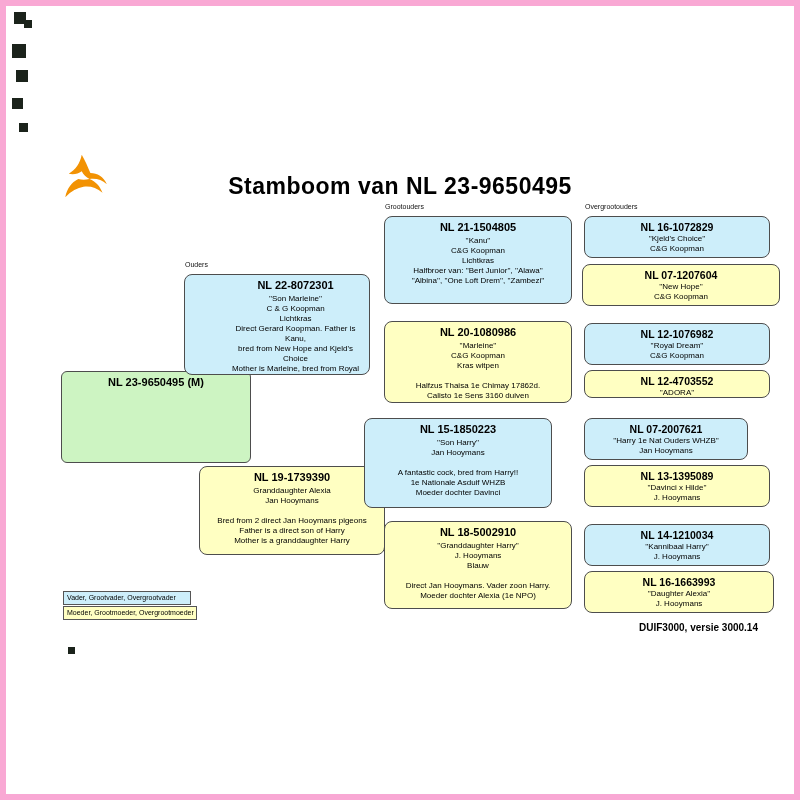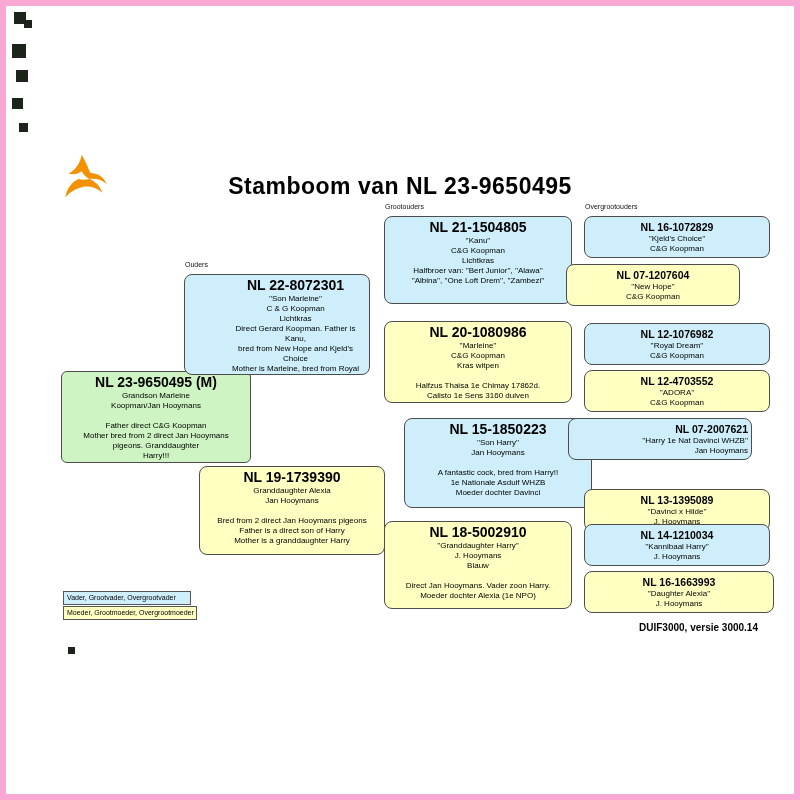--- a/index.html
+++ b/index.html
@@ -14,21 +14,21 @@
   }
   .col-label { position:absolute; font-size:7px; color:#111; }
   .pbox {
     position:absolute; box-sizing:border-box;
     border:1px solid var(--box-border,#4d4d4d); border-radius:8px;
     text-align:center; padding:4px 3px 2px 3px; overflow:hidden;
   }
   .male    { background:var(--male-box,#cdeefa); }
   .female  { background:var(--female-box,#ffffc2); }
   .subject { background:var(--subject-box,#cdf4c2);border-radius:6px; }
-  .ring { font-weight:bold; font-size:14px; line-height:13px; margin-bottom:2px; }
+  .ring { font-weight:bold; font-size:11px; line-height:13px; margin-bottom:2px; }
   .pbox.small .ring { font-size:10.5px; line-height:12px; margin-bottom:1px; }
   .body-line { font-size:8px; line-height:10px; }
   .small .body-line { font-size:8px; line-height:10px; }
   .legend-box {
     position:absolute; box-sizing:border-box; height:14px;
     border:1px solid #555; font-size:7px; line-height:12px;
     padding-left:3px; text-align:left;
   }
   .footer {
     position:absolute; right:36px; top:616px;
@@ -60,29 +60,20 @@
   </svg>
 
   <div class="title">Stamboom van NL 23-9650495</div>
 
   <div class="col-label" style="left:179px;top:255px;">Ouders</div>
   <div class="col-label" style="left:379px;top:197px;">Grootouders</div>
   <div class="col-label" style="left:579px;top:197px;">Overgrootouders</div>
 
   <div class="pbox subject" style="left:55px;top:365px;width:190px;height:92px;">
     <div class="ring">NL 23-9650495 (M)</div>
-    <div>
-        <div class="body-line">Grandson Marleine</div>
-        <div class="body-line">Koopman/Jan Hooymans</div>
-        <div class="body-line">&nbsp;</div>
-        <div class="body-line">Father direct C&amp;G Koopman</div>
-        <div class="body-line">Mother bred from 2 direct Jan Hooymans</div>
-        <div class="body-line">pigeons. Granddaughter</div>
-        <div class="body-line">Harry!!!</div>
-      </div>
   </div>
 
   <div class="pbox male" style="left:178px;top:268px;width:186px;height:101px;padding-left:40px;">
     <div class="ring">NL 22-8072301</div>
     <div>
         <div class="body-line">''Son Marleine''</div>
         <div class="body-line">C &amp; G Koopman</div>
         <div class="body-line">Lichtkras</div>
         <div class="body-line">Direct Gerard Koopman. Father is Kanu,</div>
         <div class="body-line">bred from New Hope and Kjeld's Choice</div>
@@ -116,21 +107,21 @@
     <div class="ring">NL 20-1080986</div>
     <div>
         <div class="body-line">''Marleine''</div>
         <div class="body-line">C&amp;G Koopman</div>
         <div class="body-line">Kras witpen</div>
         <div class="body-line">&nbsp;</div>
         <div class="body-line">Halfzus Thaisa 1e Chimay 17862d.</div>
         <div class="body-line">Calisto 1e Sens 3160 duiven</div>
       </div>
   </div>
-  <div class="pbox male" style="left:398px;top:412px;width:188px;height:90px;">
+  <div class="pbox male" style="left:358px;top:412px;width:188px;height:90px;">
     <div class="ring">NL 15-1850223</div>
     <div>
         <div class="body-line">''Son Harry''</div>
         <div class="body-line">Jan Hooymans</div>
         <div class="body-line">&nbsp;</div>
         <div class="body-line">A fantastic cock, bred from Harry!!</div>
         <div class="body-line">1e Nationale Asduif WHZB</div>
         <div class="body-line">Moeder dochter Davinci</div>
       </div>
   </div>
@@ -144,41 +135,41 @@
         <div class="body-line">Direct Jan Hooymans. Vader zoon Harry.</div>
         <div class="body-line">Moeder dochter Alexia (1e NPO)</div>
       </div>
   </div>
 
   <div class="pbox small male" style="left:578px;top:210px;width:186px;height:42px;">
     <div class="ring">NL 16-1072829</div>
     <div class="body-line">''Kjeld's Choice''</div>
     <div class="body-line">C&amp;G Koopman</div>
   </div>
-  <div class="pbox small female" style="left:560px;top:258px;width:174px;height:42px;">
+  <div class="pbox small female" style="left:576px;top:258px;width:198px;height:42px;">
     <div class="ring">NL 07-1207604</div>
     <div class="body-line">''New Hope''</div>
     <div class="body-line">C&amp;G Koopman</div>
   </div>
   <div class="pbox small male" style="left:578px;top:317px;width:186px;height:42px;">
     <div class="ring">NL 12-1076982</div>
     <div class="body-line">''Royal Dream''</div>
     <div class="body-line">C&amp;G Koopman</div>
   </div>
-  <div class="pbox small female" style="left:578px;top:364px;width:186px;height:42px;">
+  <div class="pbox small female" style="left:578px;top:364px;width:186px;height:28px;">
     <div class="ring">NL 12-4703552</div>
     <div class="body-line">''ADORA''</div>
     <div class="body-line">C&amp;G Koopman</div>
   </div>
-  <div class="pbox small male" style="left:562px;top:412px;width:184px;height:42px;text-align:right;">
+  <div class="pbox small male" style="left:578px;top:412px;width:164px;height:42px;">
     <div class="ring">NL 07-2007621</div>
-    <div class="body-line">''Harry 1e Nat Davinci WHZB''</div>
+    <div class="body-line">''Harry 1e Nat Ouders WHZB''</div>
     <div class="body-line">Jan Hooymans</div>
   </div>
-  <div class="pbox small female" style="left:578px;top:459px;width:186px;height:42px;margin-top:24px;">
+  <div class="pbox small female" style="left:578px;top:459px;width:186px;height:42px;">
     <div class="ring">NL 13-1395089</div>
     <div class="body-line">''Davinci x Hilde''</div>
     <div class="body-line">J. Hooymans</div>
   </div>
   <div class="pbox small male" style="left:578px;top:518px;width:186px;height:42px;">
     <div class="ring">NL 14-1210034</div>
     <div class="body-line">''Kannibaal Harry''</div>
     <div class="body-line">J. Hooymans</div>
   </div>
   <div class="pbox small female" style="left:578px;top:565px;width:190px;height:42px;">

